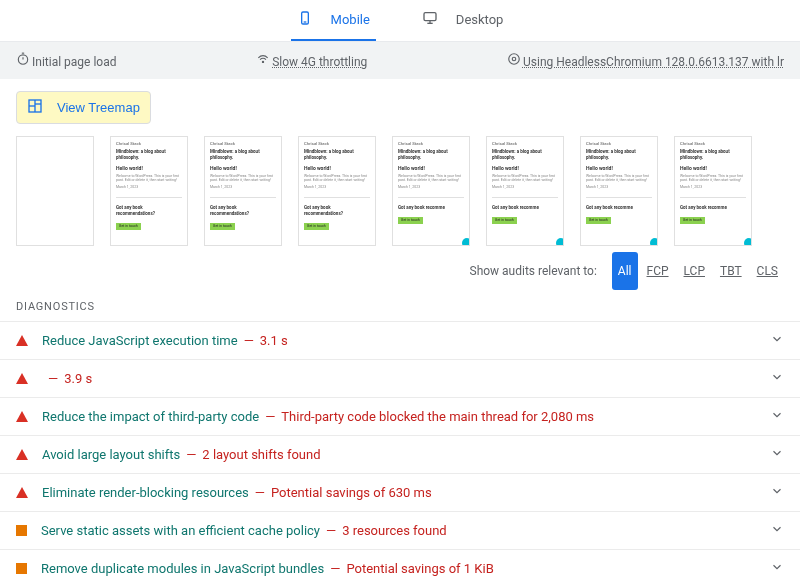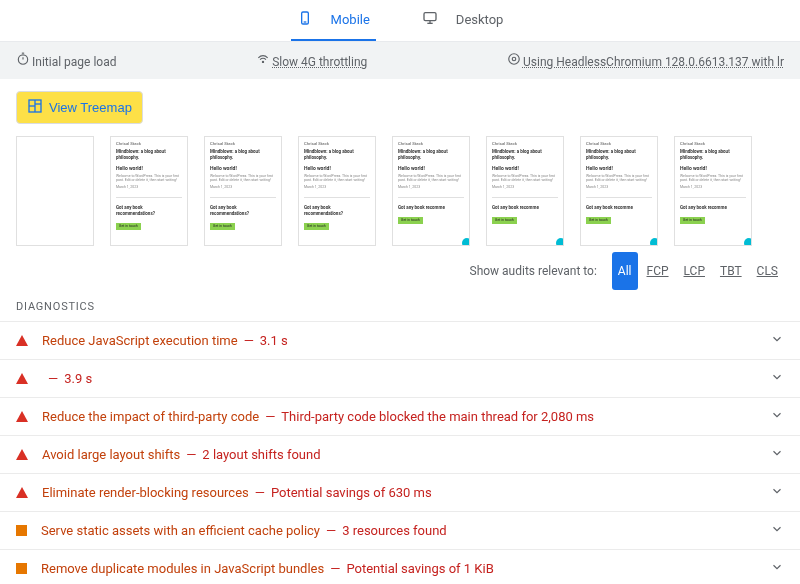--- a/index.html
+++ b/index.html
@@ -6,42 +6,42 @@
   body { font-family: -apple-system, BlinkMacSystemFont, "Segoe UI", Roboto, Arial, sans-serif; font-size: 13px; color: #202124; background: #fff; width: 800px; }
   .tabs { display: flex; justify-content: center; gap: 40px; border-bottom: 1px solid #e8eaed; padding: 10px 0 0; }
   .tab { display: flex; align-items: center; gap: 18px; padding: 0 6px 10px; cursor: pointer; color: #5f6368; border-bottom: 2px solid transparent; }
   .tab.active { color: #1a73e8; border-bottom-color: #1a73e8; }
   .tab svg { width: 16px; height: 16px; }
   .metabar { background: #f1f3f4; padding: 10px 16px; display: flex; align-items: center; justify-content: space-between; font-size: 12px; color: #5f6368; }
   .meta-item { display: flex; align-items: flex-end; gap: 2px; }
   .meta-item svg { width: 14px; height: 14px; }
   .underlined { text-decoration: underline dotted; }
   .treemap-row { padding: 12px 16px; }
-  .treemap-btn { display: inline-flex; align-items: center; gap: 6px; border: 1px solid #dadce0; background: #fde047; padding: 6px 10px; border-radius: 4px; color: #1a73e8; font-size: 13px; cursor: pointer; }
+  .treemap-btn { display: inline-flex; align-items: center; gap: 14px; border: 1px solid #dadce0; background: #fef9c3; padding: 6px 10px; border-radius: 4px; color: #1a73e8; font-size: 13px; cursor: pointer; }
   .treemap-btn svg { width: 16px; height: 16px; }
   .filmstrip { display: flex; gap: 16px; padding: 0 16px 10px; }
   .frame { width: 78px; height: 110px; border: 1px solid #e0e0e0; background: #fff; position: relative; padding: 4px 5px; font-size: 4px; line-height: 1.3; color: #333; overflow: hidden; }
   .frame.blank { background: #fff; }
   .frame .ftitle { font-weight: 700; margin-bottom: 3px; font-size: 4.2px; color: #8a8a8a;}
   .frame .fbold { font-weight: 700; font-size: 4.5px; margin: 3px 0 3px; }
   .frame .fhello { font-weight: 700; font-size: 5px; margin-top: 4px; }
   .frame .fsmall { font-size: 3.5px; color: #888; margin-top: 2px; }
   .frame .divider { border-top: 1px solid #e0e0e0; margin-top: 8px; padding-top: 4px; }
   .frame .fbtn { display:inline-block; background: #8bd14f; color:#222; font-size: 3.5px; padding: 1px 3px; margin-top: 3px; }
   .frame .dot { position:absolute; right:-3px; bottom:-3px; width:10px; height:10px; border-radius:50%; background:#00bcd4; }
   .filters-row { display: flex; justify-content: flex-end; align-items: center; gap: 15px; padding: 8px 16px 12px; font-size: 12px; color: #5f6368; }
   .filters-row .chip { padding: 12px 6px; border-radius: 3px; cursor: pointer; text-decoration: underline; }
   .filters-row .chip.active { background: #1a73e8; color: #fff; text-decoration: none; }
   .section-title { font-size: 11px; letter-spacing: 0.8px; color: #5f6368; padding: 10px 16px 8px; }
   .audit { display: flex; align-items: center; padding: 10px 16px; border-top: 1px solid #ebebeb; cursor: pointer; }
   .audit:last-child { border-bottom: 1px solid #ebebeb; }
   .sev { width: 12px; height: 12px; margin-right: 14px; flex-shrink: 0; }
   .sev.tri { width: 0; height: 0; border-left: 6px solid transparent; border-right: 6px solid transparent; border-bottom: 11px solid #d93025; }
   .sev.sq { background: #e67700; width: 11px; height: 11px; }
-  .audit-title { color: #c2410c; }
+  .audit-title { color: #0f766e; }
   .dash { color: #c5221f; margin: 0 6px; }
   .detail { color: #c5221f; }
   .spacer { flex: 1; }
   .chev { color: #5f6368; }
   .chev svg { width: 14px; height: 14px; }
 </style>
 </head>
 <body>
 
 <div class="tabs">

